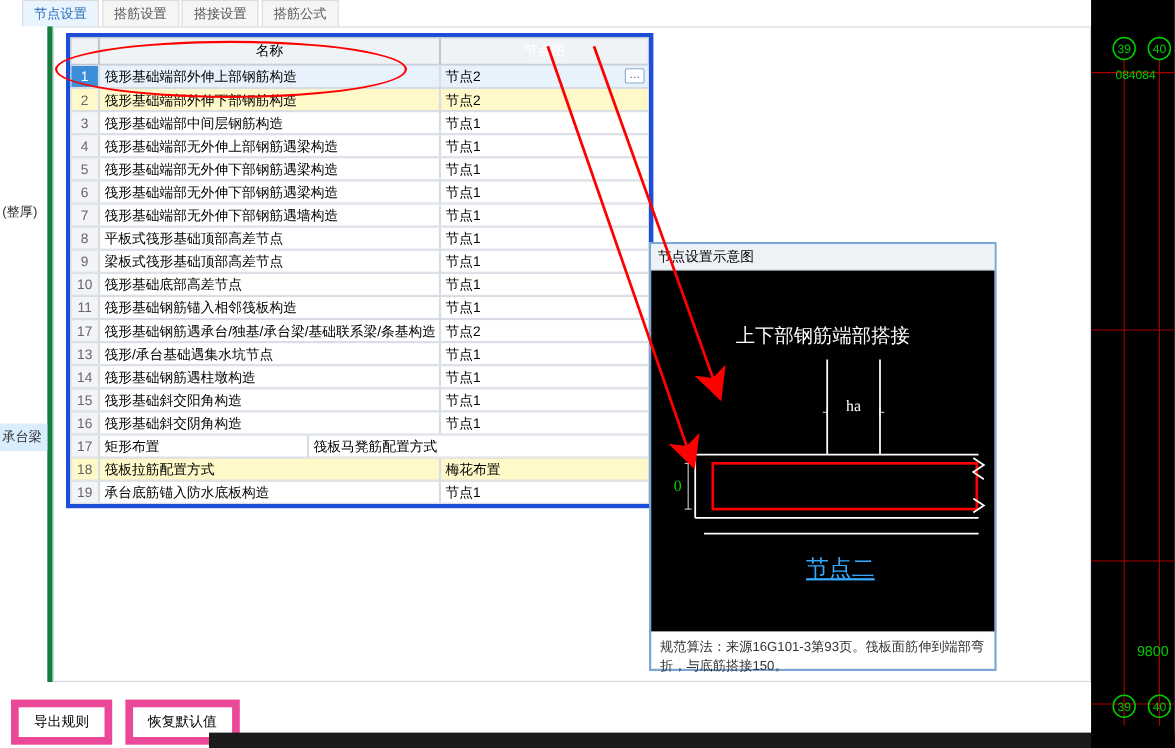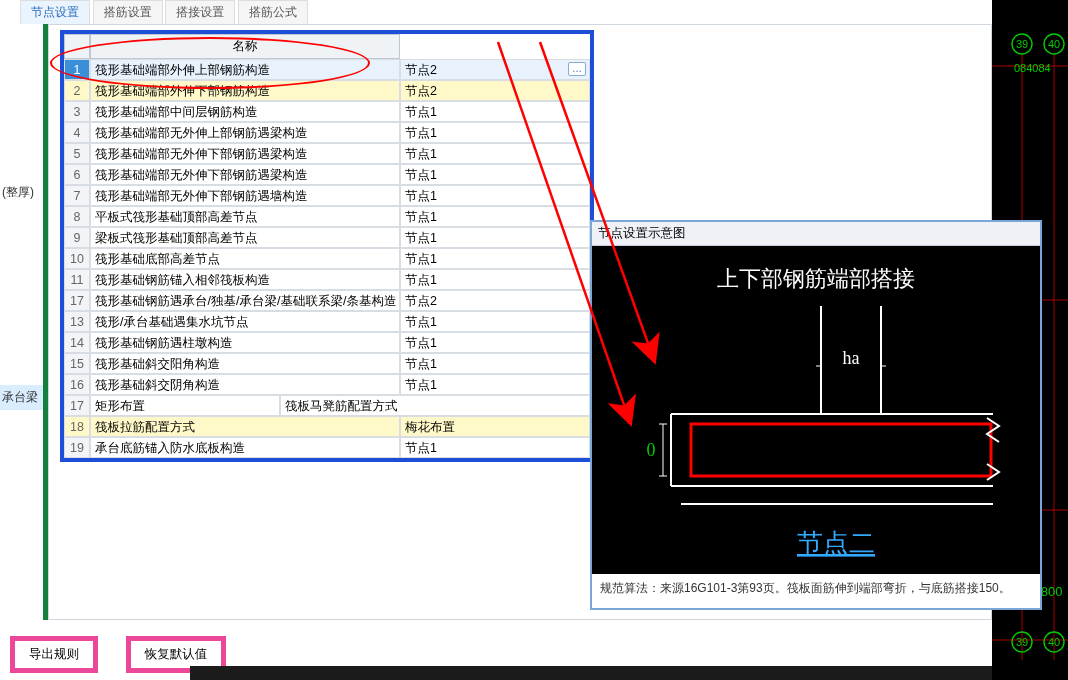--- a/index.html
+++ b/index.html
@@ -35,33 +35,33 @@
   .row.hi .cell { background: #fff9c9; }
   .cell.node .dots { position: absolute; right: 3px; top: 2px; width: 18px; height: 14px; border: 1px solid #8aa9cf; border-radius: 2px; text-align: center; font-size: 10px; line-height: 12px; color: #3862a8; background: #fff; cursor: pointer; }
 
   
   .ellipse { position: absolute; left: 50px; top: 37px; width: 320px; height: 52px; border: 2px solid #f00; border-radius: 50%; pointer-events: none; }
 
   
   .arrow-svg { position: absolute; left: 0; top: 0; width: 1068px; height: 680px; pointer-events: none; z-index: 50; }
 
   
-  .popup { position: absolute; left: 590px; top: 220px; width: 452px; height: 390px; border: 2px solid #7aa6d8; background: #fff; z-index: 40; }
+  .popup { position: absolute; left: 590px; top: 220px; width: 316px; height: 390px; border: 2px solid #7aa6d8; background: #fff; z-index: 40; }
   .popup .titlebar { background: #eef2f7; padding: 3px 6px; font-size: 12.5px; border-bottom: 1px solid #c4cedb; }
   .popup .canvas { background: #000; width: 100%; height: 328px; position: relative; }
   .popup .canvas svg { width: 100%; height: 100%; }
   .popup .foot { padding: 6px 8px; font-size: 12px; color: #333; line-height: 1.4; }
 
   
   .cad-strip { position: absolute; left: 992px; top: 0; width: 76px; height: 680px; background: #000; z-index: 10; }
   .cad-strip svg { width: 100%; height: 100%; }
 
   
   .btn-row { position: absolute; left: 10px; top: 636px; }
-  .btn { display: inline-block; padding: 5px 14px; border: 5px solid #ec4899; background: #fff; font-size: 12.5px; margin-right: 24px; cursor: pointer; }
+  .btn { display: inline-block; padding: 5px 14px; border: 7px solid #ec4899; background: #fff; font-size: 12.5px; margin-right: 8px; cursor: pointer; }
 
   
   .ruler { position: absolute; left: 190px; top: 666px; right: 0; height: 14px; background: #1b1b1b; }
 </style>
 </head>
 <body>
 
 <div class="left-strip">
   <div style="height:180px"></div>
   <div>(整厚)</div>
@@ -75,20 +75,21 @@
   <span class="tab">搭接设置</span>
   <span class="tab">搭筋公式</span>
 </div>
 
 <div class="main-panel"></div>
 
 <div class="grid">
   <div class="hdr">
     <div class="hcell rownum"></div>
     <div class="hcell name">名称</div>
+    <div class="hcell node">节点图</div>
   </div>
   <div id="grid-body">
       <div class="row sel">
         <div class="cell rownum">1</div>
         <div class="cell name">筏形基础端部外伸上部钢筋构造</div>
         <div class="cell node">节点2<span class="dots">…</span></div>
       </div>
       <div class="row hi">
         <div class="cell rownum">2</div>
         <div class="cell name">筏形基础端部外伸下部钢筋构造</div>

